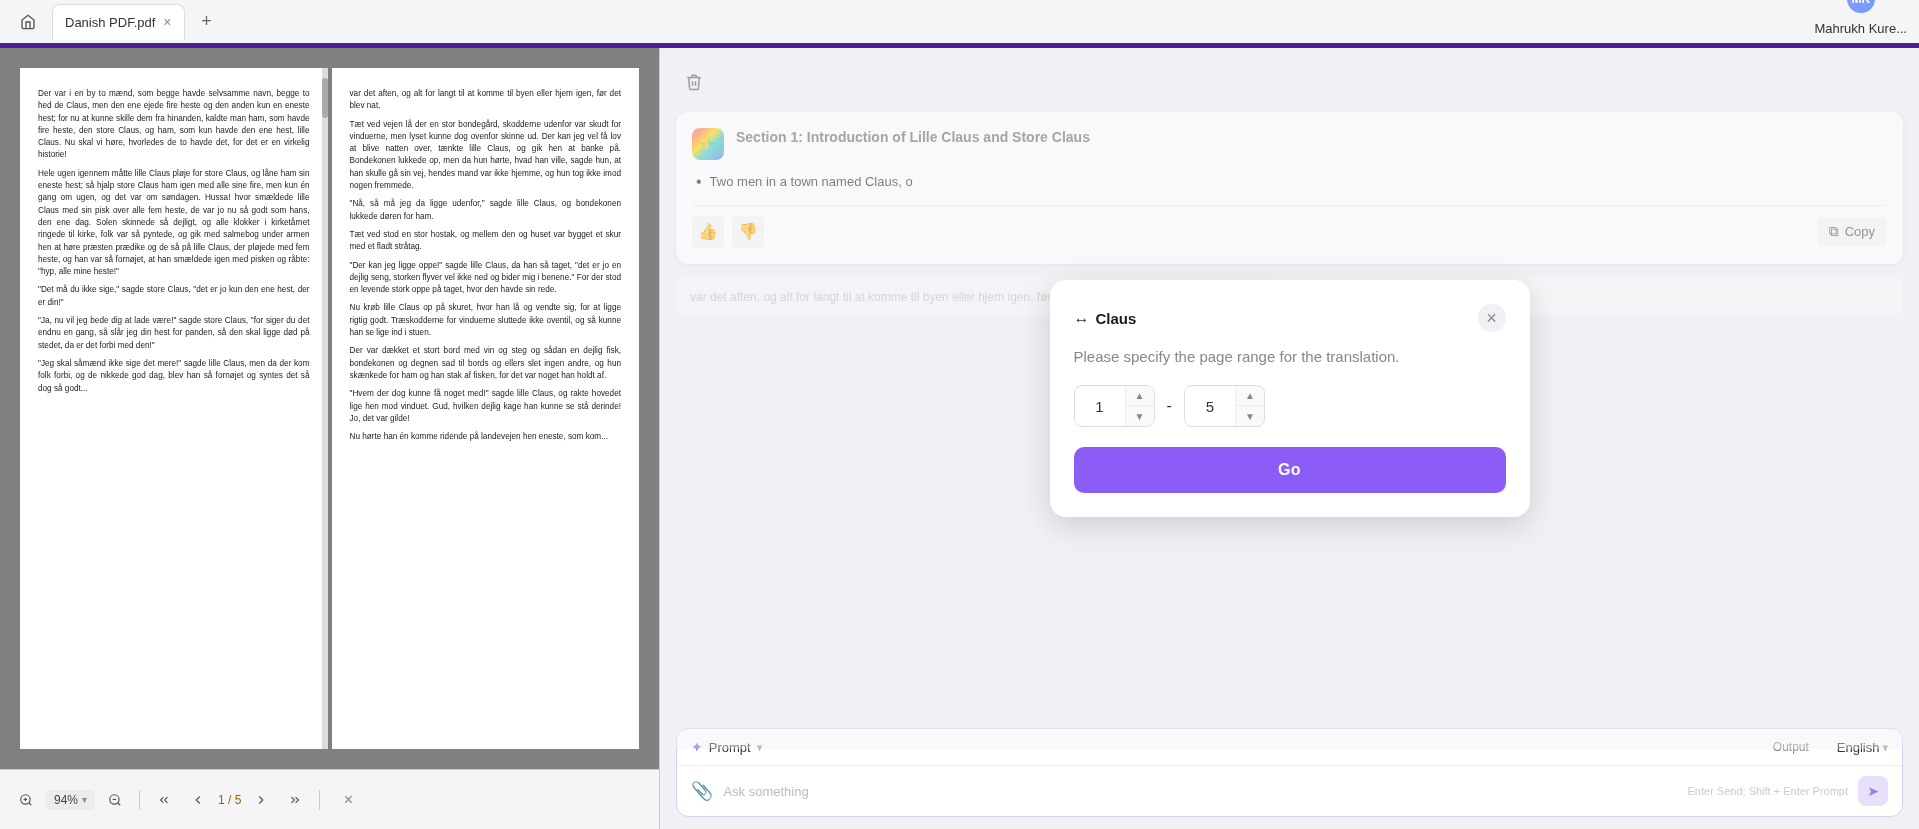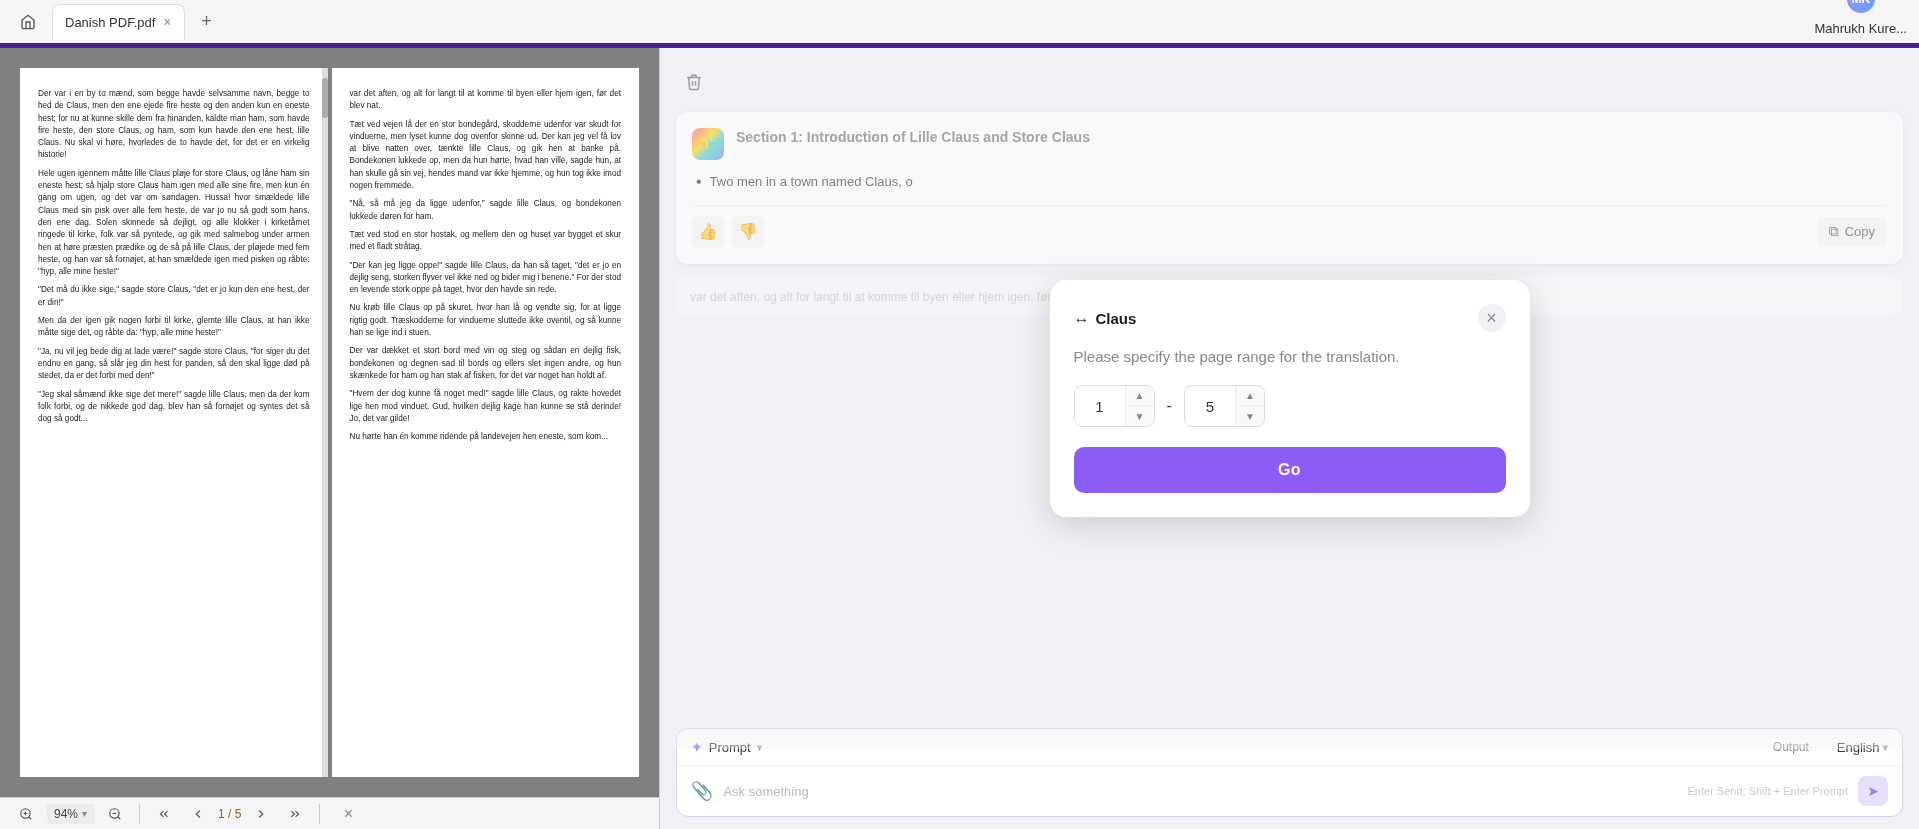--- a/index.html
+++ b/index.html
@@ -126,21 +126,21 @@
       width: 6px;
       height: 40px;
       background: #aaa;
       border-radius: 3px;
       position: absolute;
       top: 10px;
     }
 
     
     .pdf-toolbar {
-      height: 32px;
+      height: 60px;
       background: #f5f5f7;
       border-top: 1px solid #ccc;
       display: flex;
       align-items: center;
       padding: 0 12px;
       gap: 6px;
     }
     .toolbar-btn {
       width: 28px; height: 28px;
       display: flex; align-items: center; justify-content: center;
@@ -467,21 +467,20 @@
 
 <div class="main-content">
 
   <div class="pdf-panel">
     <div class="pdf-content">
 
       <div class="pdf-page">
         <p>Der var i en by to mænd, som begge havde selvsamme navn, begge to hed de Claus, men den ene ejede fire heste og den anden kun en eneste hest; for nu at kunne skille dem fra hinanden, kaldte man ham, som havde fire heste, den store Claus, og ham, som kun havde den ene hest, lille Claus. Nu skal vi høre, hvorledes de to havde det, for det er en virkelig historie!</p>
         <p>Hele ugen igennem måtte lille Claus pløje for store Claus, og låne ham sin eneste hest; så hjalp store Claus ham igen med alle sine fire, men kun én gang om ugen, og det var om søndagen. Hussa! hvor smældede lille Claus med sin pisk over alle fem heste, de var jo nu så godt som hans, den ene dag. Solen skinnede så dejligt, og alle klokker i kirketårnet ringede til kirke, folk var så pyntede, og gik med salmebog under armen hen at høre præsten prædike og de så på lille Claus, der pløjede med fem heste, og han var så fornøjet, at han smældede igen med pisken og råbte: "hyp, alle mine heste!"</p>
         <p>"Det må du ikke sige," sagde store Claus, "det er jo kun den ene hest, der er din!"</p>
-        <p>Men da der igen gik nogen forbi til kirke, glemte lille Claus, at han ikke måtte sige det, og råbte da: "hyp, alle mine heste!"</p>
         <p>"Ja, nu vil jeg bede dig at lade være!" sagde store Claus, "for siger du det endnu en gang, så slår jeg din hest for panden, så den skal ligge død på stedet, da er det forbi med den!"</p>
         <p>"Jeg skal såmænd ikke sige det mere!" sagde lille Claus, men da der kom folk forbi, og de nikkede god dag, blev han så fornøjet og syntes det så dog så godt...</p>
         <div class="scrollbar-line">
           <div class="scrollbar-thumb"></div>
         </div>
       </div>
 
       <div class="pdf-page-right">
         <p>var det aften, og alt for langt til at komme til byen eller hjem igen, før det blev nat.</p>
         <p>Tæt ved vejen lå der en stor bondegård, skodderne udenfor var skudt for vinduerne, men lyset kunne dog ovenfor skinne ud. Der kan jeg vel få lov at blive natten over, tænkte lille Claus, og gik hen at banke på. Bondekonen lukkede op, men da hun hørte, hvad han ville, sagde hun, at han skulle gå sin vej, hendes mand var ikke hjemme, og hun tog ikke imod nogen fremmede.</p>

